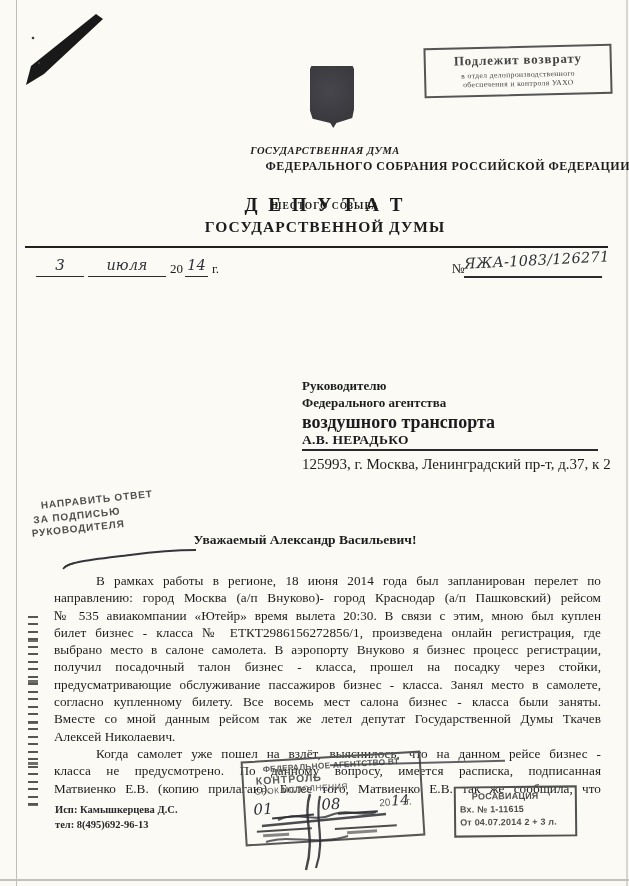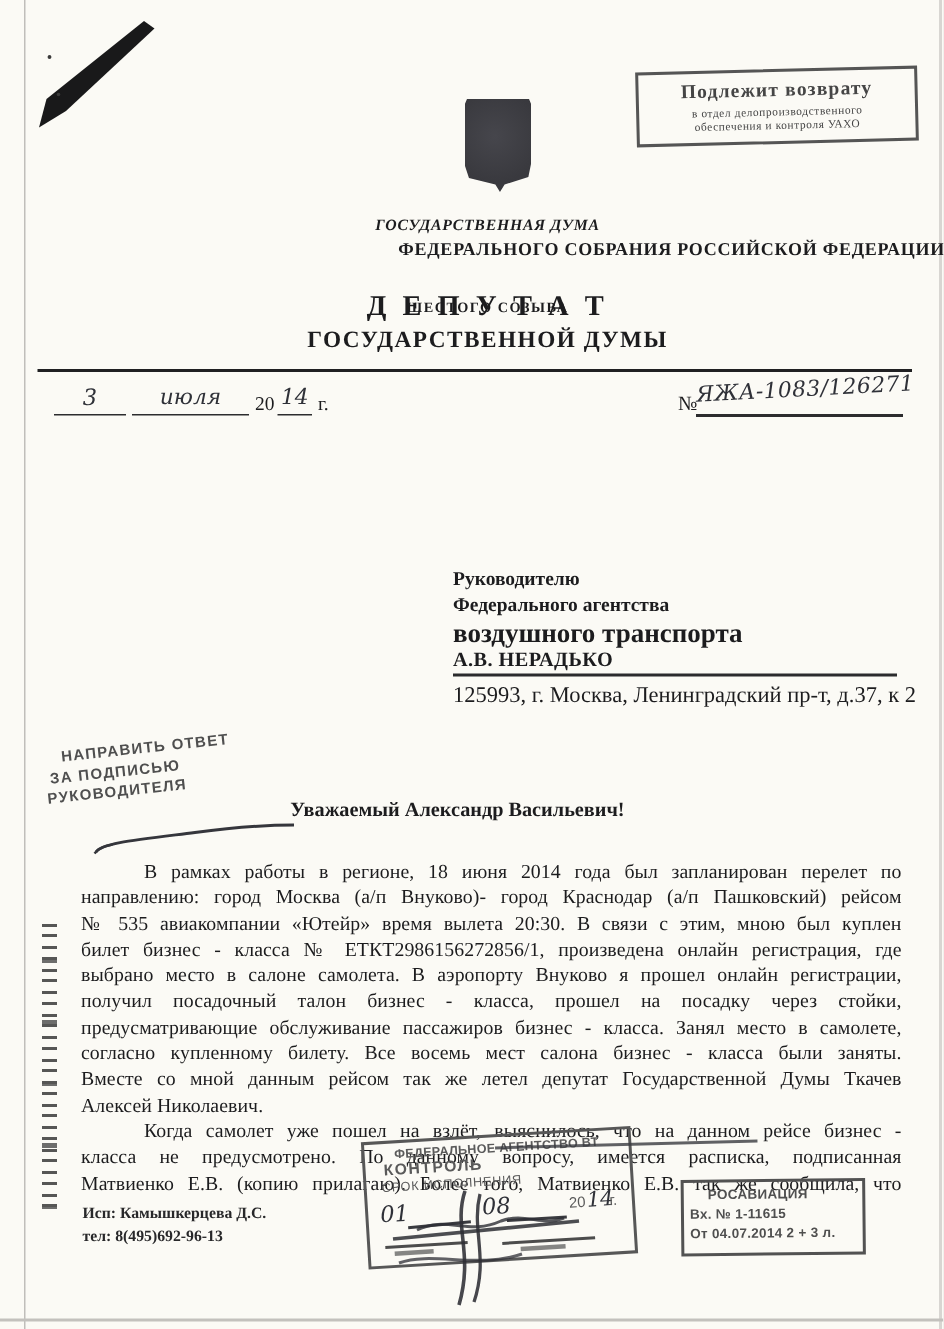--- a/index.html
+++ b/index.html
@@ -122,21 +122,21 @@
     <path d="M3,21 C6,17 10,16 15,15" stroke="#35363c" stroke-width="1.6" fill="none"></path>
   </svg>
 
   <div class="abs b c" style="left:50px;top:532px;width:510px;font-size:13.5px;">Уважаемый Александр Васильевич!</div>
 
   <div class="abs" style="left:54px;top:556px;width:547px;margin-top:16px;">
     <div class="bl ind">В рамках работы в регионе, 18 июня 2014 года был запланирован перелет по</div>
     <div class="bl">направлению: город Москва (а/п Внуково)- город Краснодар (а/п Пашковский) рейсом</div>
     <div class="bl">№ 535 авиакомпании «Ютейр» время вылета 20:30. В связи с этим, мною был куплен</div>
     <div class="bl">билет бизнес - класса № ЕТКТ2986156272856/1, произведена онлайн регистрация, где</div>
-    <div class="bl">выбрано место в салоне самолета. В аэропорту Внуково я прошел онлайн регистрации,</div>
+    <div class="bl">выбрано место в салоне самолета. В аэропорту Внуково я бизнес процесс регистрации,</div>
     <div class="bl">получил посадочный талон бизнес - класса, прошел на посадку через стойки,</div>
     <div class="bl">предусматривающие обслуживание пассажиров бизнес - класса. Занял место в самолете,</div>
     <div class="bl">согласно купленному билету. Все восемь мест салона бизнес - класса были заняты.</div>
     <div class="bl">Вместе со мной данным рейсом так же летел депутат Государственной Думы Ткачев</div>
     <div class="bl lastline">Алексей Николаевич.</div>
     <div class="bl ind">Когда самолет уже пошел на взлёт, выяснилось, что на данном рейсе бизнес -</div>
     <div class="bl">класса не предусмотрено. По данному вопросу, имеется расписка, подписанная</div>
     <div class="bl">Матвиенко Е.В. (копию прилагаю). Более того, Матвиенко Е.В. так же сообщила, что</div>
   </div>
 

